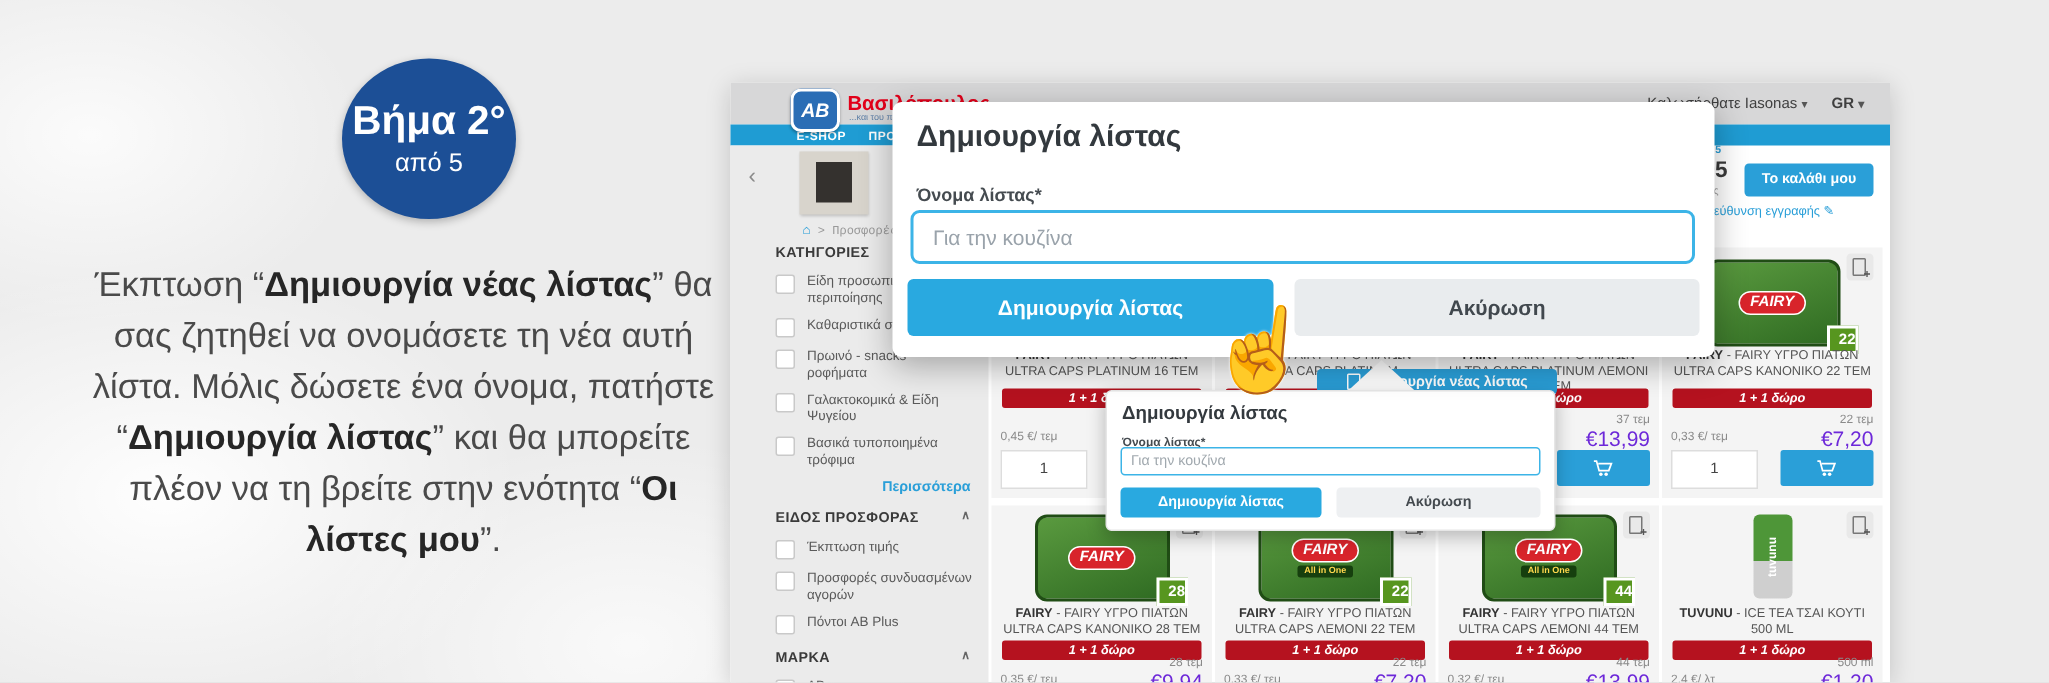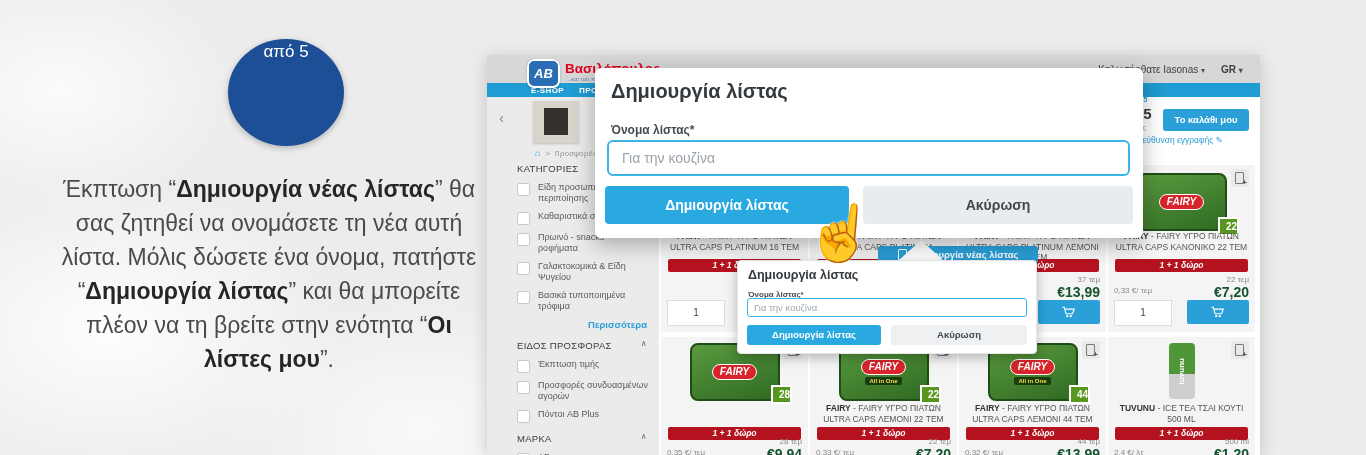--- a/index.html
+++ b/index.html
@@ -31,21 +31,21 @@
     box-shadow:inset 0 0 0 2px #fff, 0 1px 2px rgba(0,0,0,.3);}
   .brand-name{left:78px;top:6px;font-size:13.5px;font-weight:bold;color:#e2001a;}
   .tagline{left:79px;top:21px;font-size:6px;color:#5d7fa6;}
   .sidebar-bg{left:0;top:42px;width:172px;height:358px;background:#ebebeb;}
   .car-arrow{left:12px;top:54px;font-size:15px;color:#8a8a8a;}
   .banner-thumb{left:46px;top:46px;width:46px;height:42px;background:#d8d4cc;box-shadow:0 1px 2px rgba(0,0,0,.2);}
   .banner-thumb .inner{margin:7px auto 0;width:24px;height:27px;background:#34312e;}
   .breadcrumb{left:48px;top:94px;font-size:8px;color:#999;font-family:Liberation Mono, monospace;}
   .breadcrumb .home{color:#2a9fd8;font-size:9px;}
   .side-list{left:30px;top:108px;width:132px;}
-  .side-h{font-size:9.5px;font-weight:normal;color:#3a3a3a;letter-spacing:.3px;margin:10px 0 8px;position:relative;}
+  .side-h{font-size:9.5px;font-weight:bold;color:#3a3a3a;letter-spacing:.3px;margin:10px 0 8px;position:relative;}
   .side-h:first-child{margin-top:0;}
   .side-h .chev{position:absolute;right:2px;top:-1px;font-size:8px;color:#666;}
   .side-item{display:flex;gap:8px;margin-bottom:7px;align-items:flex-start;}
   .cb{width:11px;height:11px;background:#fff;border:1px solid #c9c9c9;border-radius:2px;flex:none;margin-top:1px;}
   .side-item .lab{font-size:9px;line-height:11px;color:#5a5a5a;}
   .more-link{text-align:right;color:#2a9fd8;font-weight:bold;font-size:9.5px;margin:2px 2px 6px 0;}
   
   .cart-count{left:648px;top:41px;font-size:7px;color:#2a9fd8;font-weight:bold;}
   .cart-price{left:648px;top:50px;font-size:15px;font-weight:bold;color:#3a3a3a;}
   .cart-frag{left:648px;top:69px;font-size:7px;color:#9a9a9a;}
@@ -72,21 +72,21 @@
     background:linear-gradient(#4e9638 0 55%, #cfcfcf 55% 100%);display:flex;align-items:center;justify-content:center;}
   .can-label{writing-mode:vertical-rl;transform:rotate(180deg);color:#fff;font-weight:bold;font-size:8px;}
   .ptitle{position:absolute;left:4px;right:4px;top:66px;text-align:center;font-size:8.5px;line-height:10.5px;color:#555;}
   .ptitle b{color:#333;}
   .pbadge{position:absolute;left:7px;right:7px;top:94px;height:13px;background:#b5121f;border-radius:2px;
     color:#fff;font-size:8.5px;font-weight:bold;font-style:italic;text-align:center;line-height:13px;}
   .r2 .pbadge{top:90px;}
   .pmeta{position:absolute;left:6px;right:6px;top:110px;height:24px;}
   .r2 .pmeta{top:100px;}
   .psize{position:absolute;right:0;top:0;font-size:8px;color:#8a8a8a;}
-  .pprice{position:absolute;right:0;top:9px;font-size:14px;font-weight:bold;color:#14532d;}
+  .pprice{position:absolute;right:0;top:9px;font-size:14px;font-weight:normal;color:#6d28d9;}
   .punit{position:absolute;left:0;top:11px;font-size:8px;color:#8a8a8a;}
   .pactions{position:absolute;left:6px;right:6px;top:135px;height:26px;}
   .qty{position:absolute;left:0;width:56px;height:24px;background:#fff;border:1px solid #ddd;
     text-align:center;line-height:24px;font-size:10px;color:#444;}
   .cartbtn{position:absolute;right:0;width:62px;height:24px;background:#2a9fd8;border-radius:2px;
     display:flex;align-items:center;justify-content:center;}
   
   .new-list-btn{left:878px;top:246px;width:160px;height:17px;background:#2a9fd8;border-radius:3px;z-index:30;
     color:#fff;font-size:9.5px;font-weight:bold;display:flex;align-items:center;justify-content:center;gap:5px;}
   .list-ic{width:7px;height:9px;border:1.2px solid #fff;border-radius:1px;position:relative;}
@@ -114,20 +114,21 @@
     font-size:14px;font-weight:bold;text-align:center;line-height:38px;}
   .cursor{left:806px;top:200px;font-size:56px;line-height:66px;color:#1a1a1a;z-index:60;
     transform:rotate(6deg);text-shadow:0 0 2px #fff;}
 </style>
 </head>
 <body>
 
 <div id="stage">
 
   <div class="abs step-badge">
+    <span class="t">Βήμα 2°</span>
     <span class="s">από 5</span>
   </div>
   <div class="abs instruction">
     <span>Έκπτωση “</span><b>Δημιουργία νέας λίστας</b><span>” θα σας ζητηθεί να ονομάσετε τη νέα αυτή λίστα. Μόλις δώσετε ένα όνομα, πατήστε “</span><b>Δημιουργία λίστας</b><span>” και θα μπορείτε πλέον να τη βρείτε στην ενότητα “</span><b>Οι λίστες μου</b><span>”.</span>
   </div>
 
   <div class="abs site">
     <div class="abs utility"></div>
     <div class="abs welcome"><span>Καλωσήρθατε Iasonas</span> <span class="caret">▾</span></div>
     <div class="abs lang"><span>GR</span> <span class="caret">▾</span></div>
@@ -204,20 +205,24 @@
           <span class="clip"></span>
           <span class="clip-plus">+</span>
         </span>
       <div class="pimg">
           <div class="pack">
             <span class="fairy hide-if-empty">FAIRY</span>
           </div>
         </div>
       <div class="ptitle"><b>FAIRY</b><span> - FAIRY ΥΓΡΟ ΠΙΑΤΩΝ ULTRA CAPS PLATINUM 16 TEM</span></div>
       <div class="pbadge">1 + 1 δώρο</div>
+      <div class="pmeta">
+          <span class="psize hide-if-empty">16 τεμ</span>
+          <span class="punit hide-if-empty">0,45 €/ τεμ</span>
+        </div>
       <div class="pactions">
           <span class="qty">1</span>
           <span class="cartbtn">
             <svg width="14" height="12" viewBox="0 0 24 20">
               <path d="M1 2h3l3 11h11l3-8H6" fill="none" stroke="#fff" stroke-width="2"></path>
               <circle cx="9" cy="17" r="2" fill="#fff"></circle>
               <circle cx="15" cy="17" r="2" fill="#fff"></circle>
             </svg>
           </span>
         </div>
@@ -307,20 +312,21 @@
       <span class="addlist">
           <span class="clip"></span>
           <span class="clip-plus">+</span>
         </span>
       <div class="pimg">
           <div class="pack">
             <span class="fairy hide-if-empty">FAIRY</span>
           </div>
           <span class="pcount hide-if-empty">28</span>
         </div>
+      <div class="ptitle"><b>FAIRY</b><span> - FAIRY ΥΓΡΟ ΠΙΑΤΩΝ ULTRA CAPS ΚΑΝΟΝΙΚΟ 28 TEM</span></div>
       <div class="pbadge">1 + 1 δώρο</div>
       <div class="pmeta">
           <span class="psize hide-if-empty">28 τεμ</span>
           <span class="pprice hide-if-empty">€9,94</span>
           <span class="punit hide-if-empty">0,35 €/ τεμ</span>
         </div>
 
     </div>
     <div class="card r2" style="left:323px;top:282px">
       <span class="addlist">

